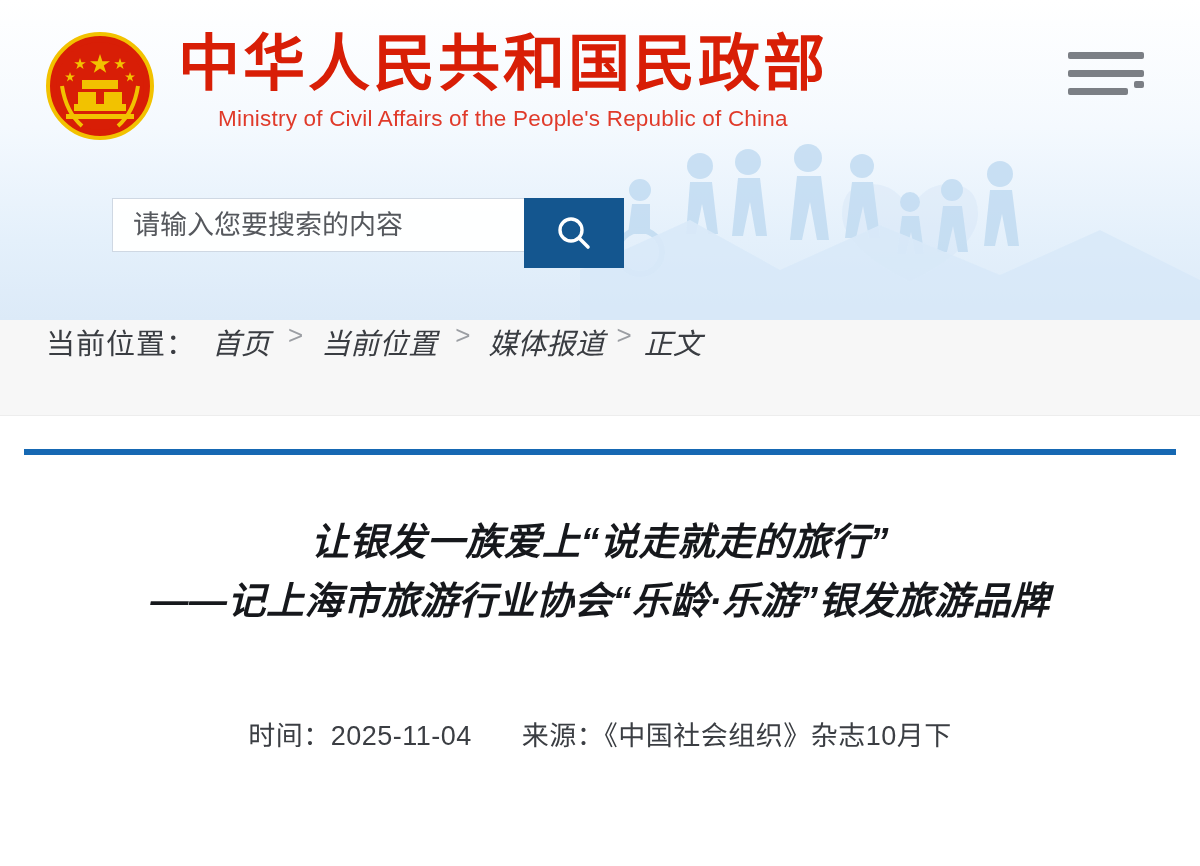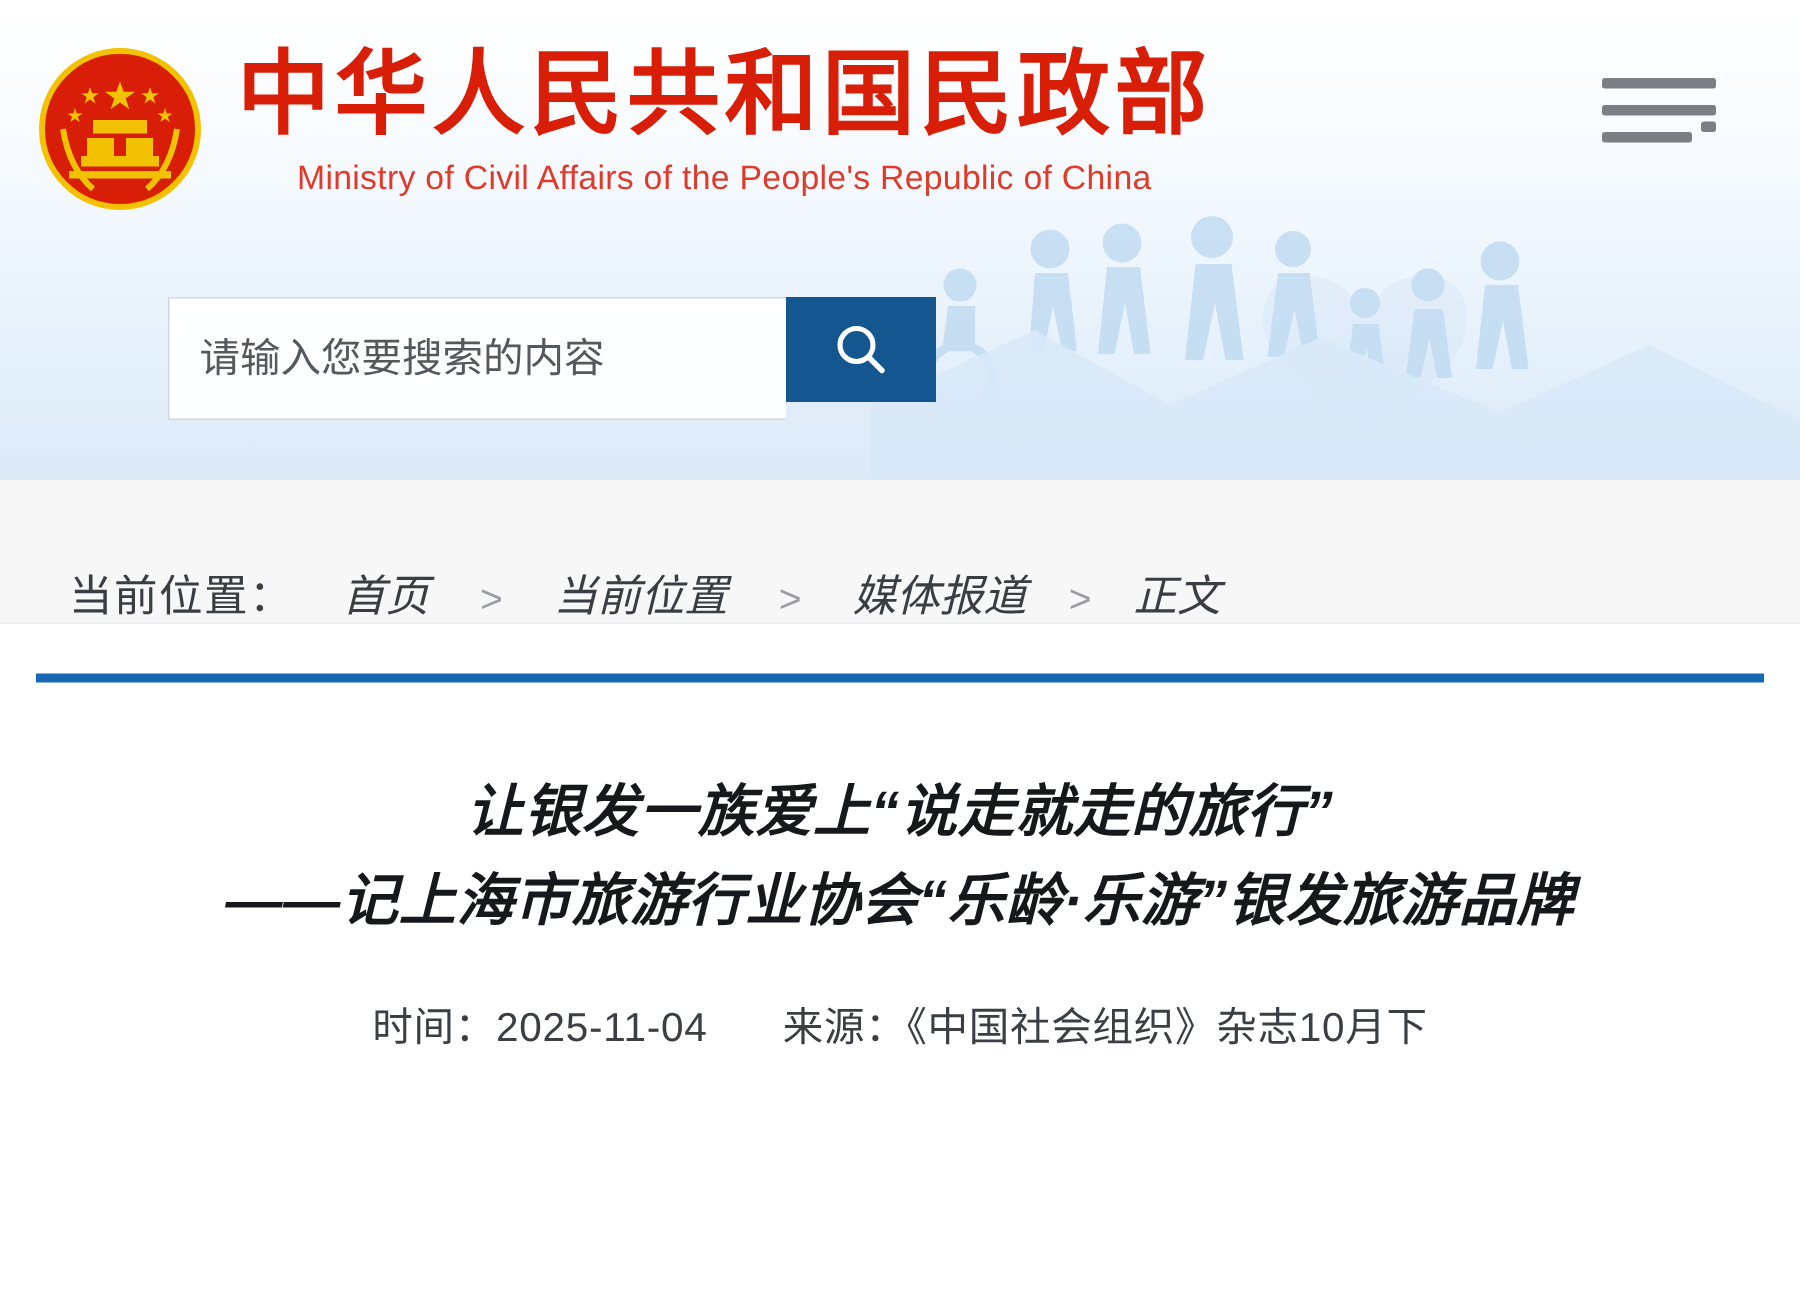--- a/index.html
+++ b/index.html
@@ -27,21 +27,21 @@
     right: 0;
     bottom: 0;
     width: 620px;
     height: 250px;
     opacity: 0.75;
     pointer-events: none;
   }
   .header-inner {
     position: relative;
     z-index: 3;
-    padding: 26px 0 0 24px;
+    padding: 26px 0 0 44px;
   }
   .brand {
     display: flex;
     align-items: flex-start;
     gap: 22px;
   }
   .emblem {
     width: 112px;
     height: 112px;
     position: relative;
@@ -103,21 +103,21 @@
   
   .search-row {
     position: absolute;
     left: 112px;
     top: 198px;
     display: flex;
     z-index: 4;
   }
   .search-input {
     width: 412px;
-    height: 82px;
+    height: 54px;
     border: 1px solid #cfd8e3;
     border-right: none;
     background: rgba(255,255,255,0.96);
     font-size: 27px;
     color: #33363b;
     padding: 0 20px;
     outline: none;
     font-family: "Liberation Sans", "DejaVu Sans", sans-serif;
   }
   .search-input::placeholder { color: #55585d; }
@@ -131,25 +131,25 @@
     justify-content: center;
     cursor: pointer;
   }
   .search-btn svg { display: block; }
 
   
   .breadcrumb {
     height: 96px;
     background: #f7f7f7;
     display: flex;
-    align-items: flex-end;
+    align-items: flex-start;
     padding-left: 46px;
     font-size: 29px;
     color: #3a3d42;
-    gap: 16px;
+    gap: 0px;
     border-bottom: 1px solid #ededed;
   }
   .bc-label { margin-right: 16px; letter-spacing: 1px; }
   .bc-item { color: #3a3d42; text-decoration: none; font-style: italic; }
   .bc-sep { color: #9b9ea3; margin: 0 18px; font-size: 26px; }
   .bc-sep.tight { margin: 0 12px; }
 
   
   .article-area {
     background: #ffffff;
@@ -166,21 +166,21 @@
     text-align: center;
     font-size: 38px;
     font-weight: 700;
     line-height: 1.55;
     color: #16181c;
     letter-spacing: 0.5px;
     font-style: italic;
   }
   .article-title .line2 { display: block; }
   .article-meta {
-    margin-top: 32px;
+    margin-top: 83px;
     text-align: center;
     font-size: 27px;
     color: #3b3e43;
     letter-spacing: 0.5px;
   }
   .meta-gap { display: inline-block; width: 34px; }
 </style>
 </head>
 <body>
 

